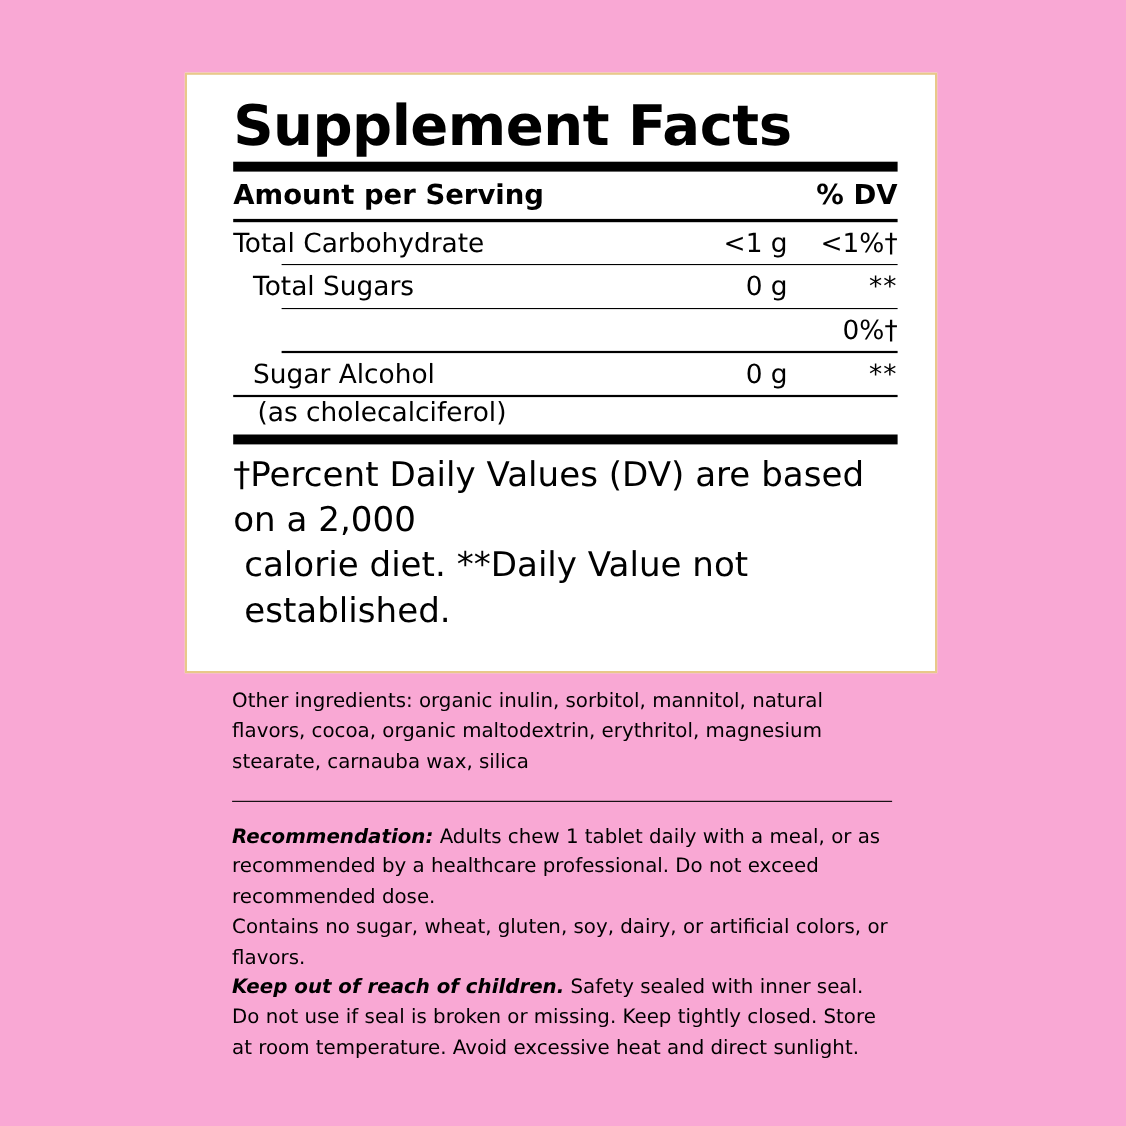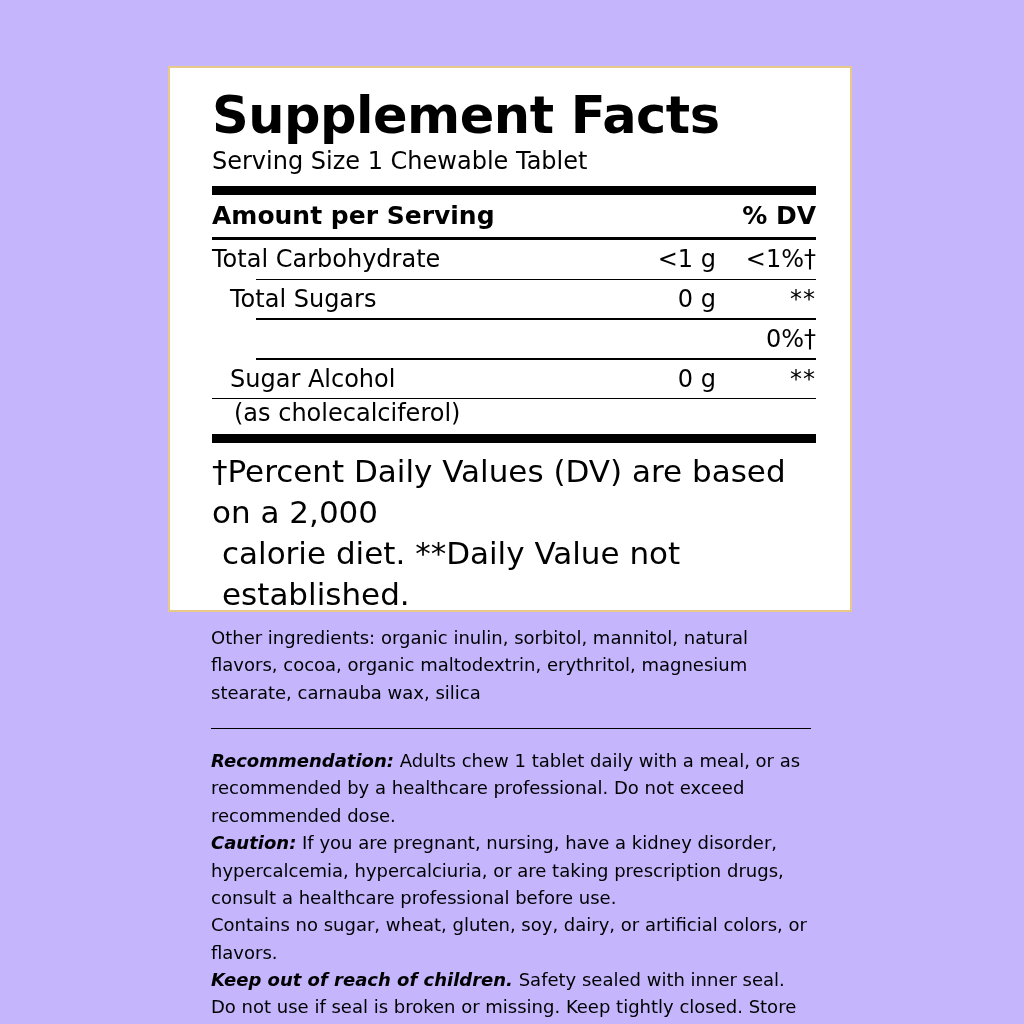--- a/index.html
+++ b/index.html
@@ -14,21 +14,21 @@
     color: #000000;
     position: relative;
     overflow: hidden;
   }
 
   .page {
     position: absolute;
     left: 0; top: 0;
     width: 1024px;
     height: 1024px;
-    background: #c4b5fd;
+    background: #f9a8d4;
   }
 
   
   .sf-panel {
     position: absolute;
     left: 168px;
     top: 66px;
     width: 684px;
     height: 546px;
     border: 2px solid #e8c98a;
@@ -145,21 +145,20 @@
 </style>
 </head>
 <body>
 
 <div class="page">
 
   <div class="sf-panel" style="border-color: rgb(232, 201, 138);">
     <div class="sf-inner">
 
       <div class="sf-title">Supplement Facts</div>
-      <div class="sf-serving">Serving Size 1 Chewable Tablet</div>
 
       <div class="rule-thick"></div>
 
       <div class="row hdr">
         <div class="c-name">Amount per Serving</div>
         <div class="c-amt"></div>
         <div class="c-dv">% DV</div>
       </div>
 
       <div class="rule-med"></div>
@@ -210,23 +209,20 @@
   <div class="below">
 
     <p class="other-ing">Other ingredients: organic inulin, sorbitol, mannitol, natural flavors, cocoa, organic maltodextrin, erythritol, magnesium stearate, carnauba wax, silica</p>
 
     <div class="hr-sep"></div>
 
     <p class="blk">
       <b>Recommendation:</b><span> Adults chew 1 tablet daily with a meal, or as recommended by a healthcare professional. Do not exceed recommended dose.</span>
     </p>
 
-    <p class="blk">
-      <b>Caution:</b><span> If you are pregnant, nursing, have a kidney disorder, hypercalcemia, hypercalciuria, or are taking prescription drugs, consult a healthcare professional before use.</span>
-    </p>
 
     <p class="blk">Contains no sugar, wheat, gluten, soy, dairy, or artificial colors, or flavors.</p>
 
     <p class="blk">
       <b>Keep out of reach of children.</b><span> Safety sealed with inner seal. Do not use if seal is broken or missing. Keep tightly closed. Store at room temperature. Avoid excessive heat and direct sunlight.</span>
     </p>
 
   </div>
 
 </div>

